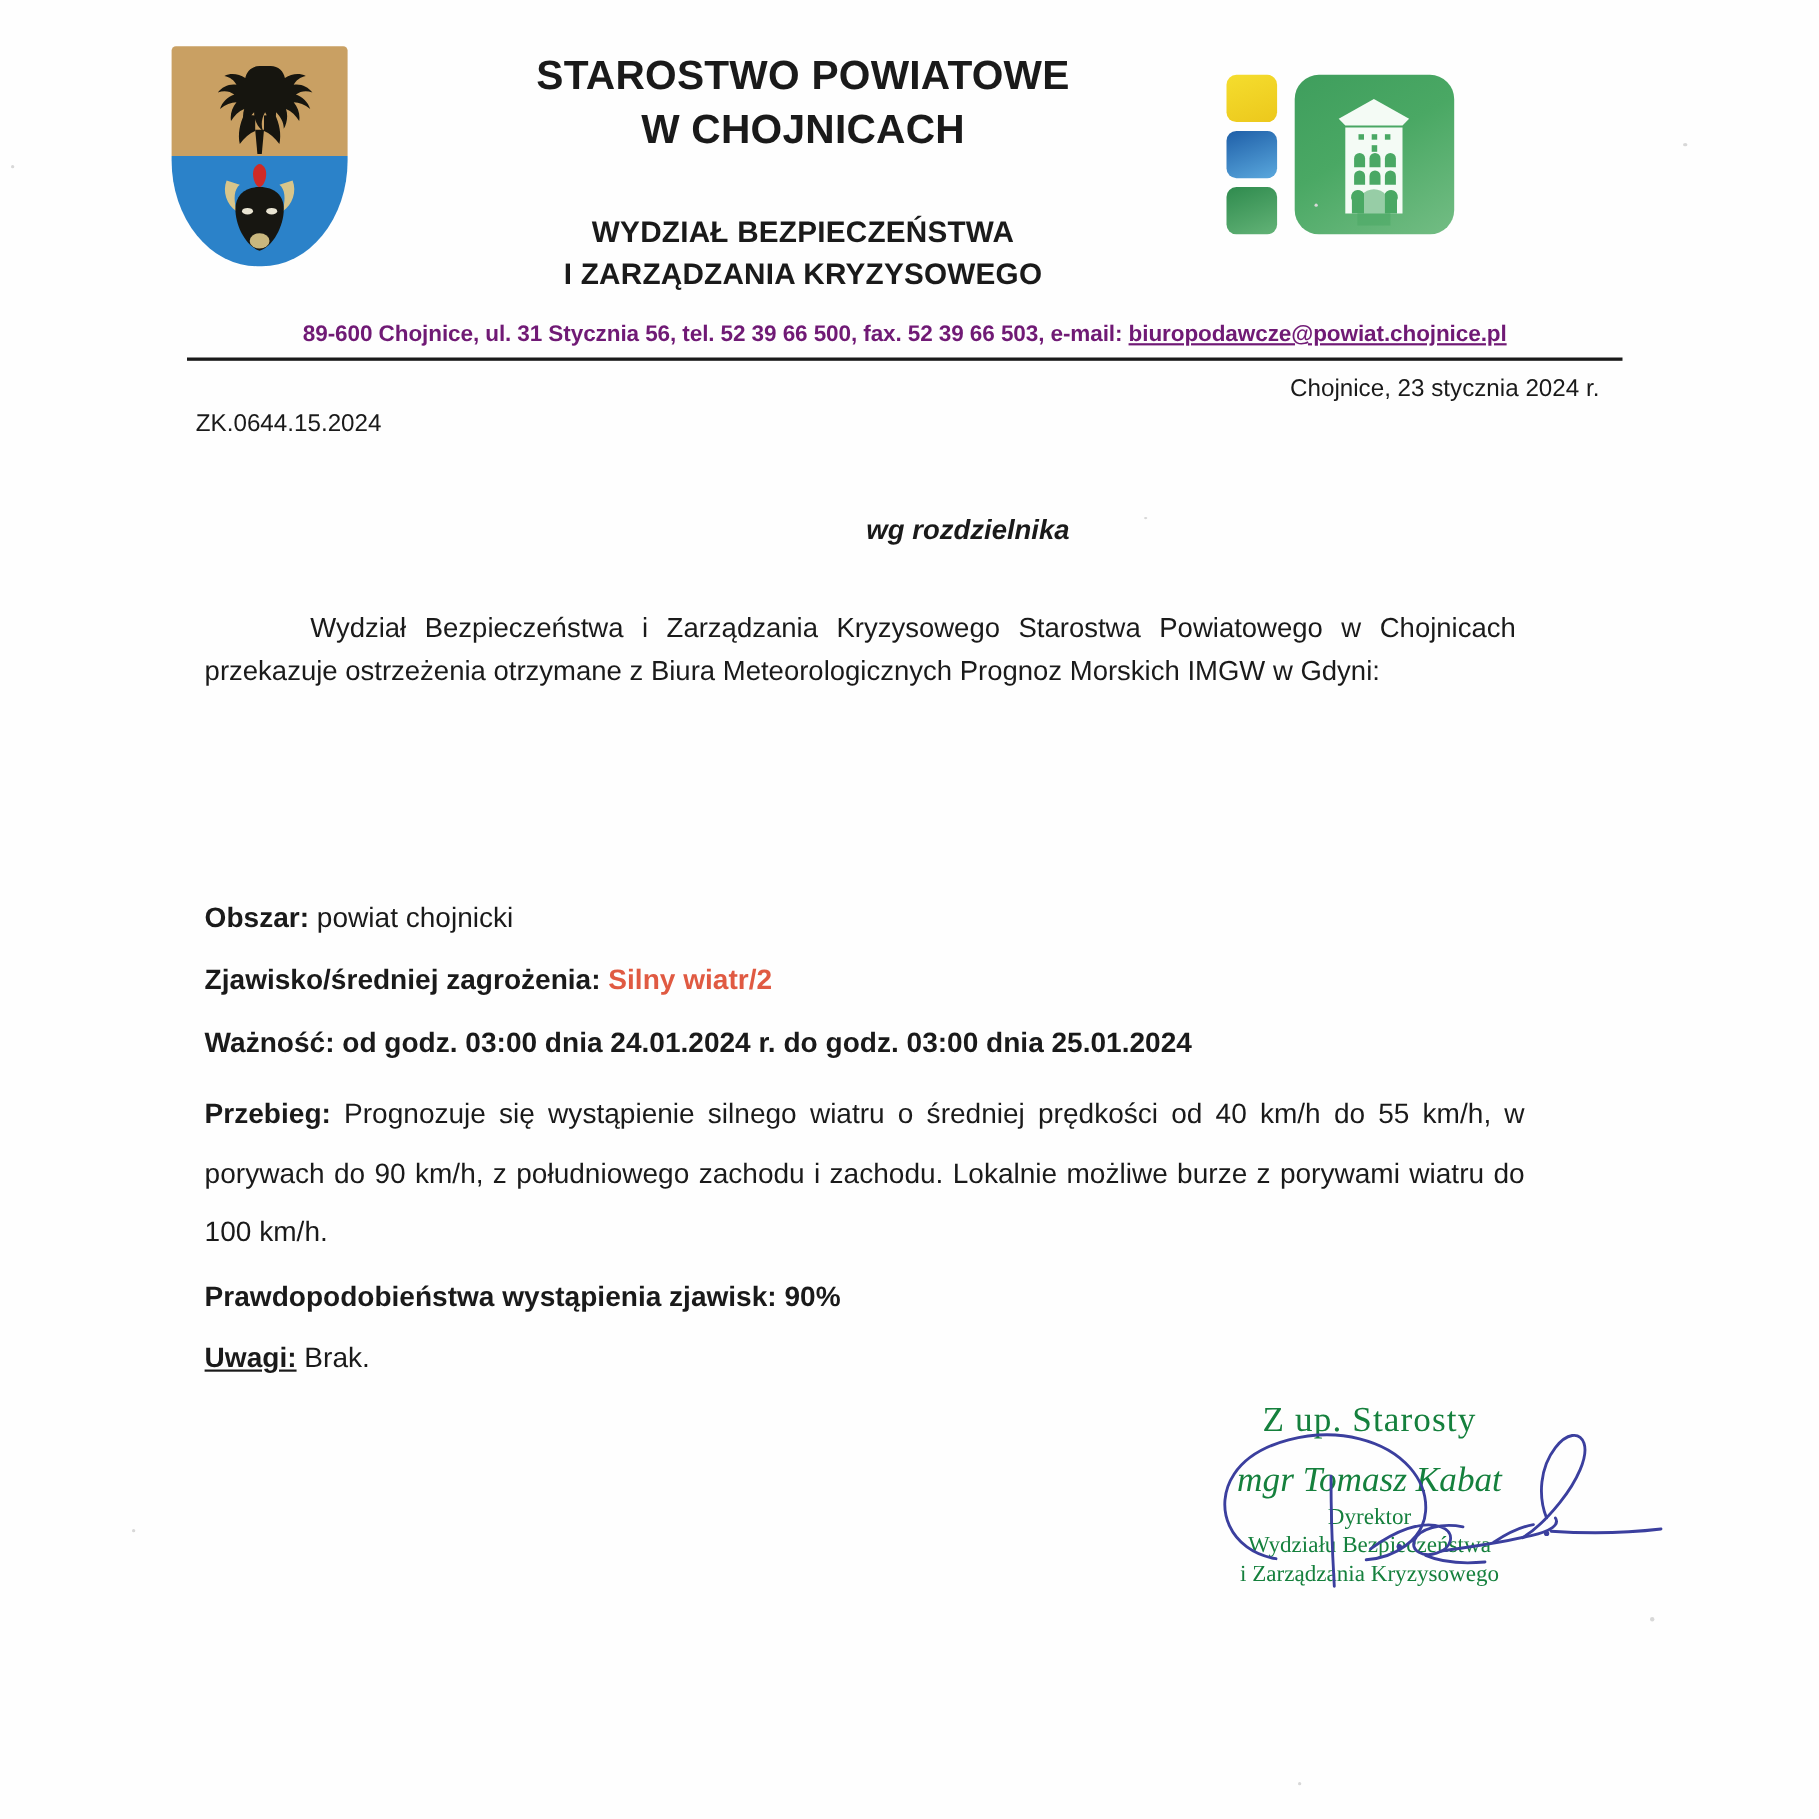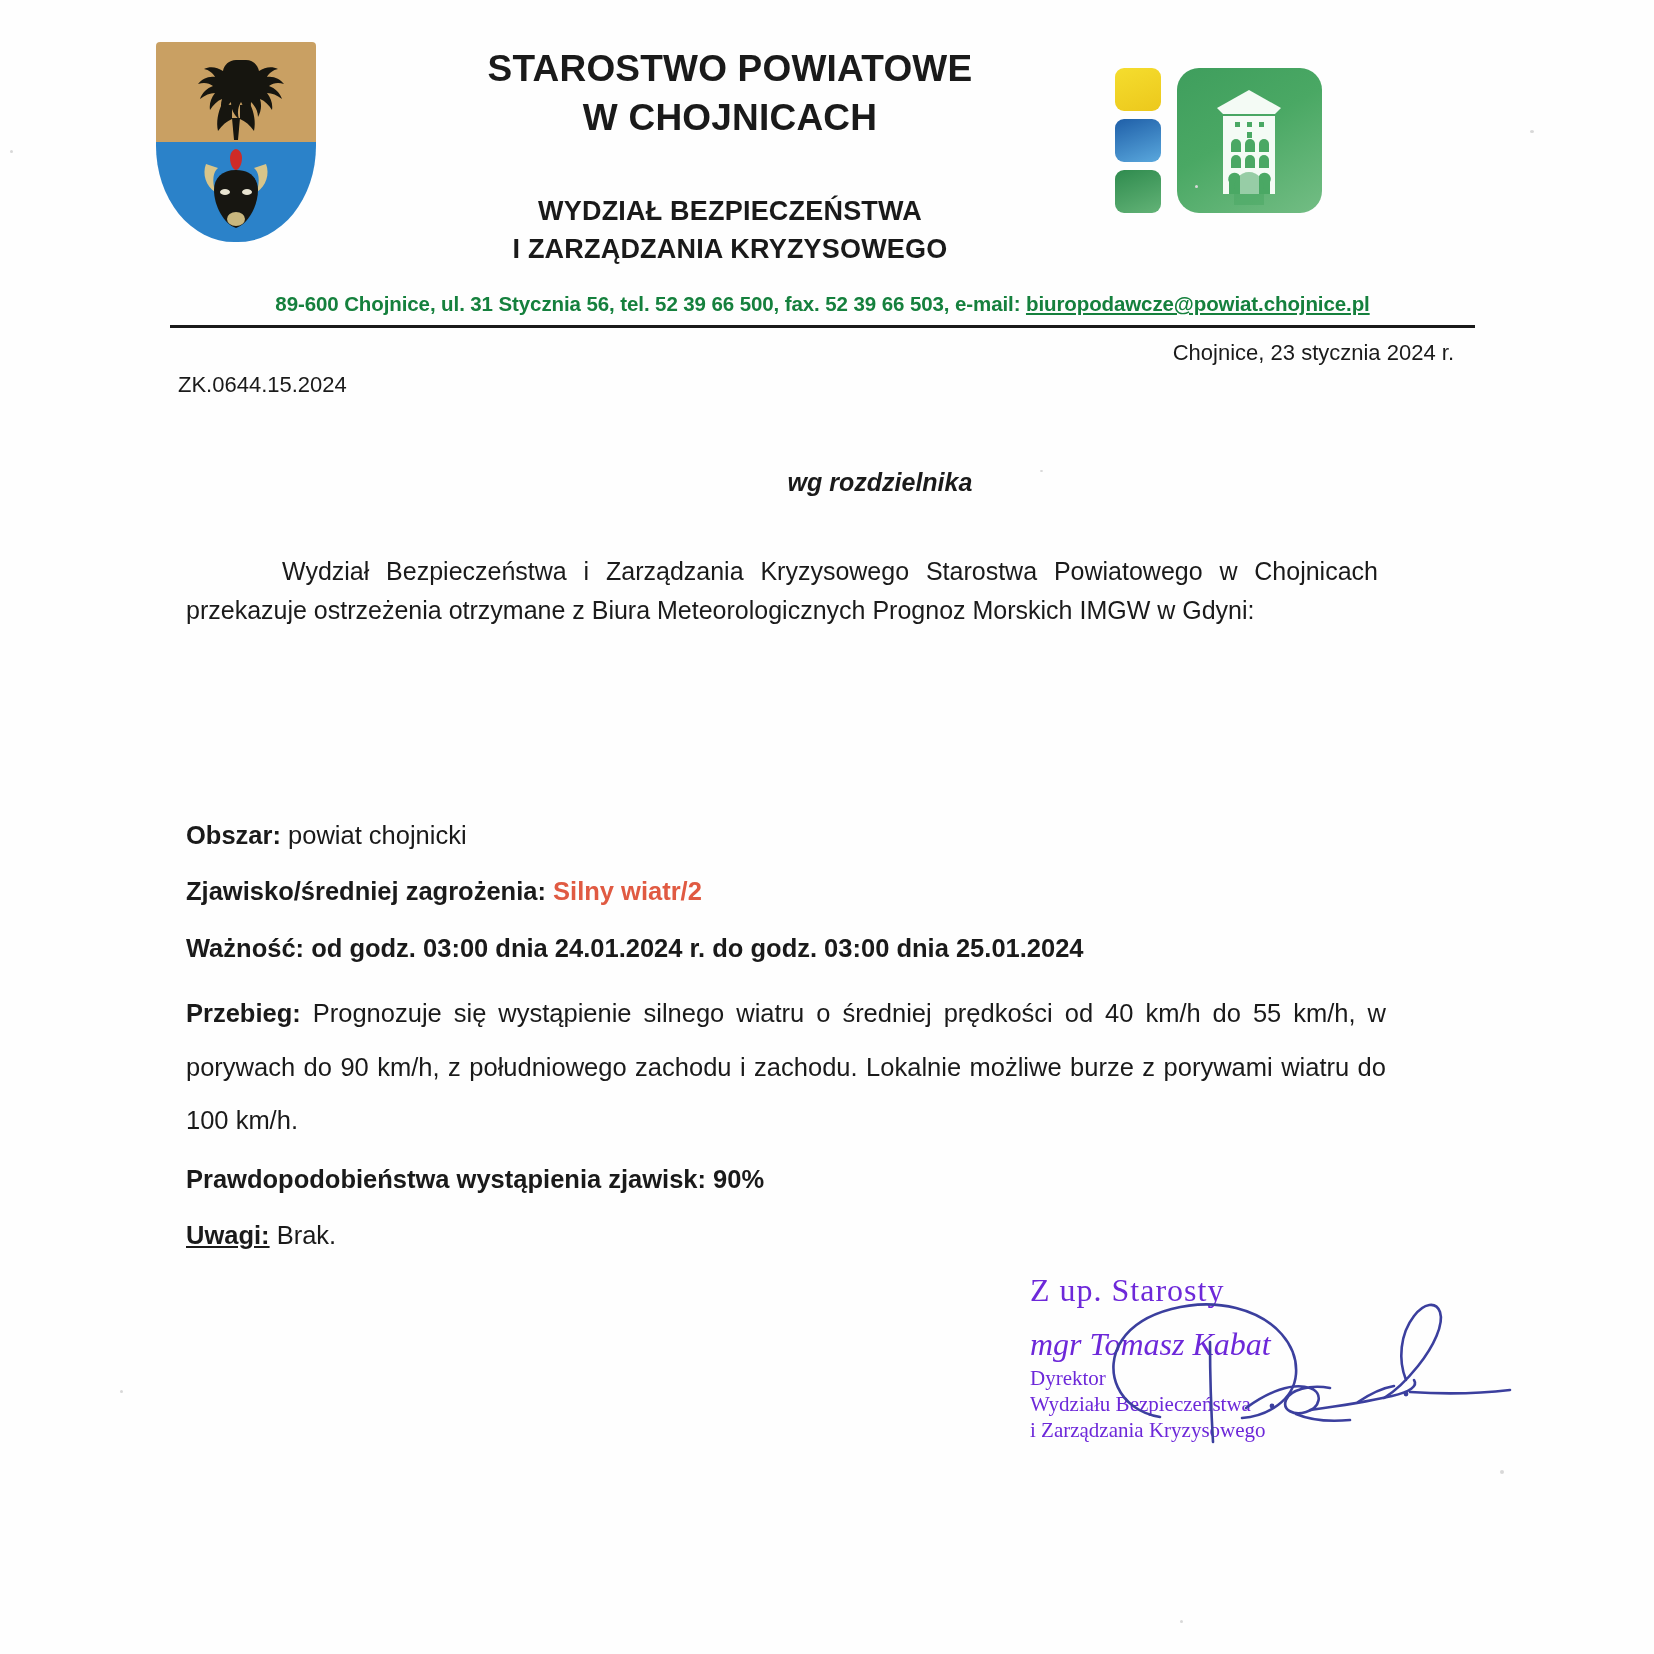--- a/index.html
+++ b/index.html
@@ -154,21 +154,21 @@
 
   
   .address {
     position: absolute;
     left: 175px;
     top: 292px;
     width: 1295px;
     text-align: center;
     font-size: 20.5px;
     font-weight: bold;
-    color: #15803d;
+    color: #701a75;
     letter-spacing: -0.1px;
   }
   .address .mail {
     text-decoration: underline;
   }
   .header-rule {
     position: absolute;
     left: 170px;
     top: 325px;
     width: 1305px;
@@ -267,23 +267,23 @@
     left: 1030px;
     top: 1272px;
     width: 480px;
     height: 200px;
   }
   .stamp-text {
     position: absolute;
     left: 0;
     top: 0;
     width: 430px;
-    text-align: left;
+    text-align: center;
     font-family: "Liberation Serif", serif;
-    color: #6d28d9;
+    color: #15803d;
   }
   .st-l1 { font-size: 32px; letter-spacing: 1px; }
   .st-l2 { font-size: 32px; font-style: italic; margin-top: 17px; }
   .st-l3 { font-size: 21px; margin-top: 3px; }
   .st-l4 { font-size: 21px; margin-top: 1px; }
   .st-l5 { font-size: 21px; margin-top: 1px; }
   .signature {
     position: absolute;
     left: -20px;
     top: -30px;

